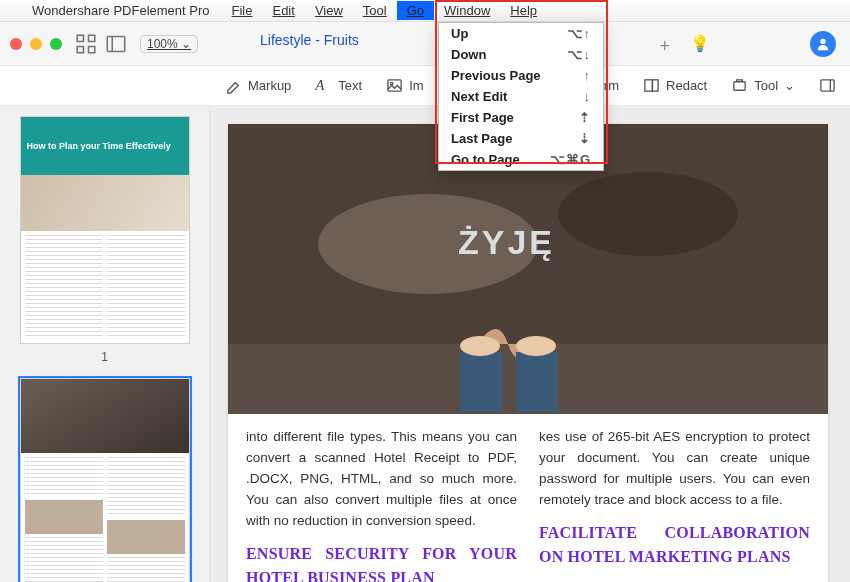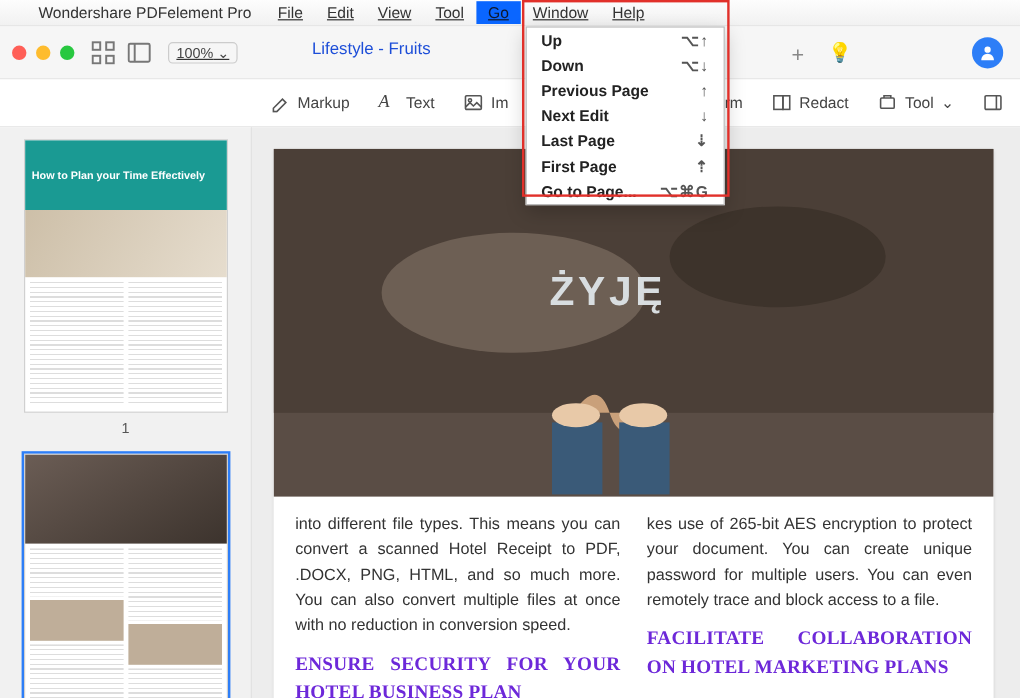--- a/index.html
+++ b/index.html
@@ -81,26 +81,26 @@
     </div>
   <div class="row">
       <span>Previous Page</span>
       <span class="sc">↑</span>
     </div>
   <div class="row">
       <span>Next Edit</span>
       <span class="sc">↓</span>
     </div>
   <div class="row">
+      <span>First Page</span>
+      <span class="sc">⇡</span>
+    </div>
+  <div class="row">
       <span>Last Page</span>
       <span class="sc">⇣</span>
-    </div>
-  <div class="row">
-      <span>First Page</span>
-      <span class="sc">⇡</span>
     </div>
   <div class="row">
       <span>Go to Page...</span>
       <span class="sc">⌥⌘G</span>
     </div>
 </div>
 <div class="highlight-box"></div>
 
 <div class="titlebar">
   <div class="traffic">

